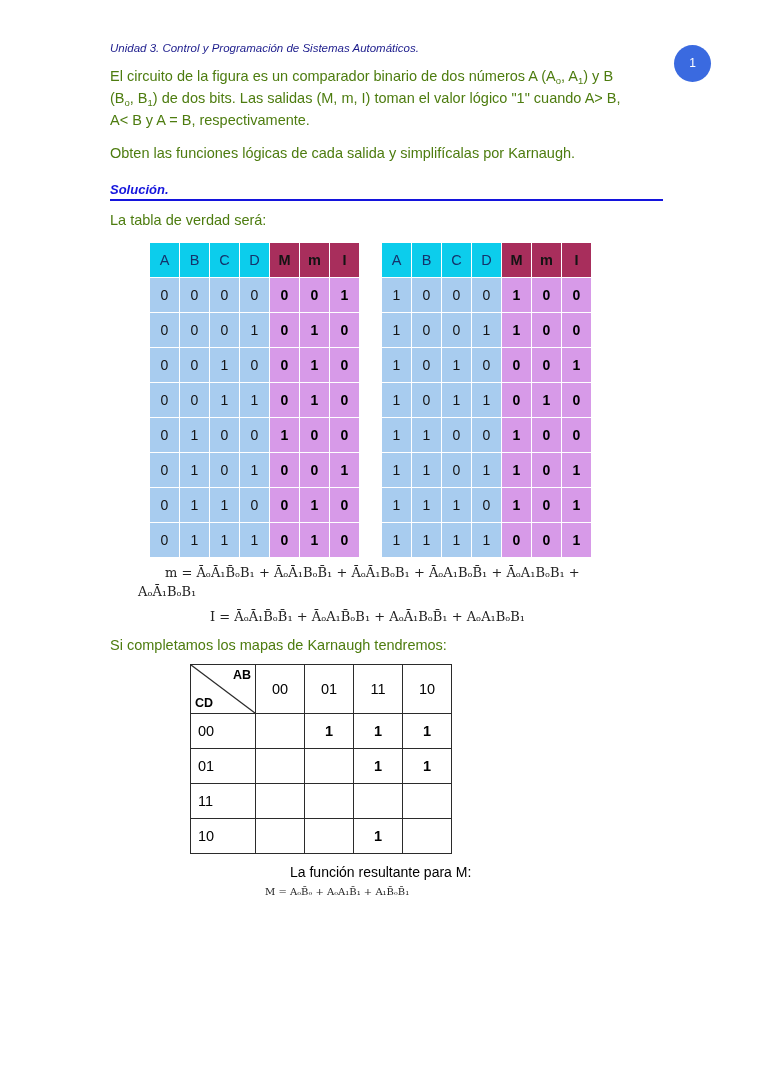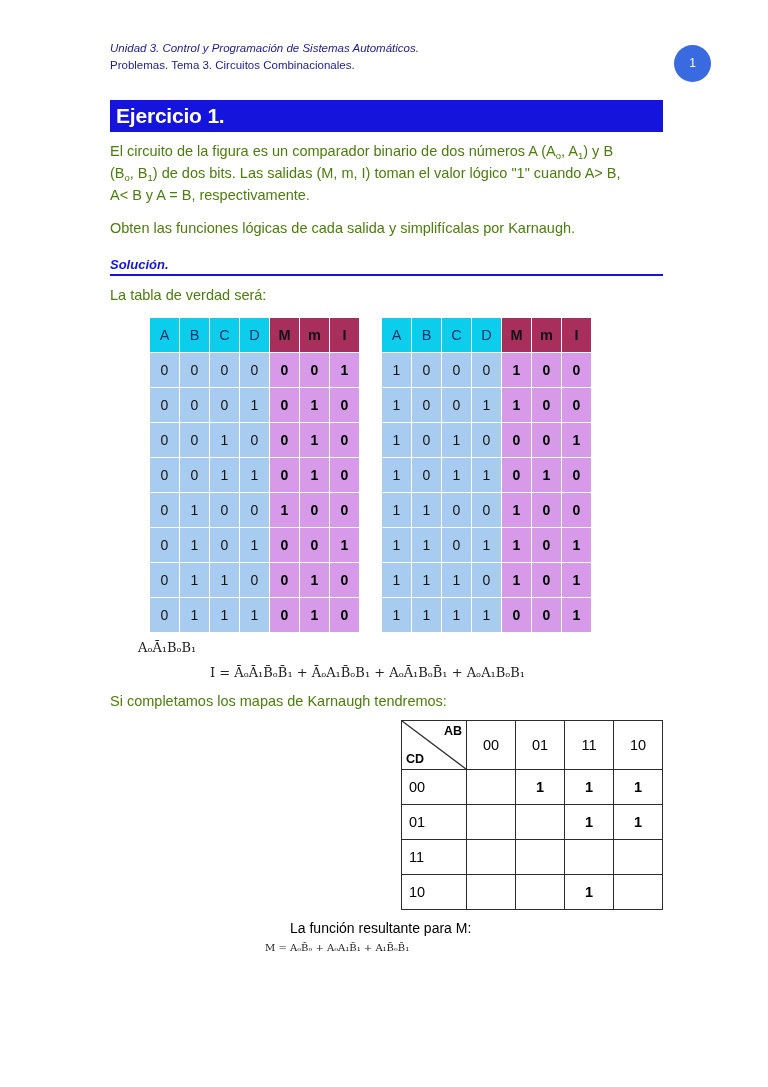--- a/index.html
+++ b/index.html
@@ -129,21 +129,21 @@
   .eq-m2   { margin-left: 0px; }
   .eq-mm   { margin-left: 55px; }
   .eq-mm2  { margin-left: 28px; }
   .eq-i    { margin-left: 100px; margin-top: 6px; }
   .eq-final{ margin-left: 155px; margin-top: 2px; font-size: 10px; }
 
   
   .kmap-wrap {
     margin-top: 8px;
     display: flex;
-    justify-content: flex-end;
+    justify-content: flex-start;
     margin-left: 80px;
   }
   table.kmap {
     border-collapse: collapse;
     table-layout: fixed;
   }
   table.kmap td {
     border: 1px solid #2b2b2b;
     width: 48px;
     height: 34px;
@@ -184,25 +184,23 @@
     font-size: 14px;
   }
 </style>
 </head>
 <body>
 
 <div class="page">
 
   <div class="doc-header">
     <div class="line1">Unidad 3. Control y Programación de Sistemas Automáticos.</div>
-    <div class="line2">Problemas. Tema 3. Circuitos Combinacionales.</div>
     <div class="page-badge">1</div>
   </div>
 
-  <div class="title-bar">Ejercicio 1.</div>
 
   <p class="body">
     <span>El circuito de la figura es un comparador binario de dos números A (A</span><sub>o</sub><span>, A</span><sub>1</sub><span>) y B</span><br>
     <span>(B</span><sub>o</sub><span>, B</span><sub>1</sub><span>) de dos bits. Las salidas (M, m, I) toman el valor lógico "1" cuando A&gt; B,</span><br>
     <span>A&lt; B y A = B, respectivamente.</span>
   </p>
 
   <p class="body tight">Obten las funciones lógicas de cada salida y simplifícalas por Karnaugh.</p>
 
   <div class="solucion">Solución.</div>
@@ -384,20 +382,21 @@
           <td class="out">0</td>
           <td class="out">1</td>
         </tr>
       </tbody>
     </table>
   </div>
 
 
 
   <div class="eq-block">
+    <div class="math eq-mm">m = ĀₒĀ₁B̄ₒB₁ + ĀₒĀ₁BₒB̄₁ + ĀₒĀ₁BₒB₁ + ĀₒA₁BₒB̄₁ + ĀₒA₁BₒB₁ +</div>
     <div class="math eq-mm2">AₒĀ₁BₒB₁</div>
   </div>
 
   <div class="math eq-i">I = ĀₒĀ₁B̄ₒB̄₁ + ĀₒA₁B̄ₒB₁ + AₒĀ₁BₒB̄₁ + AₒA₁BₒB₁</div>
 
   <p class="body">Si completamos los mapas de Karnaugh tendremos:</p>
 
   <div class="kmap-wrap">
     <table class="kmap">
       <tbody>

